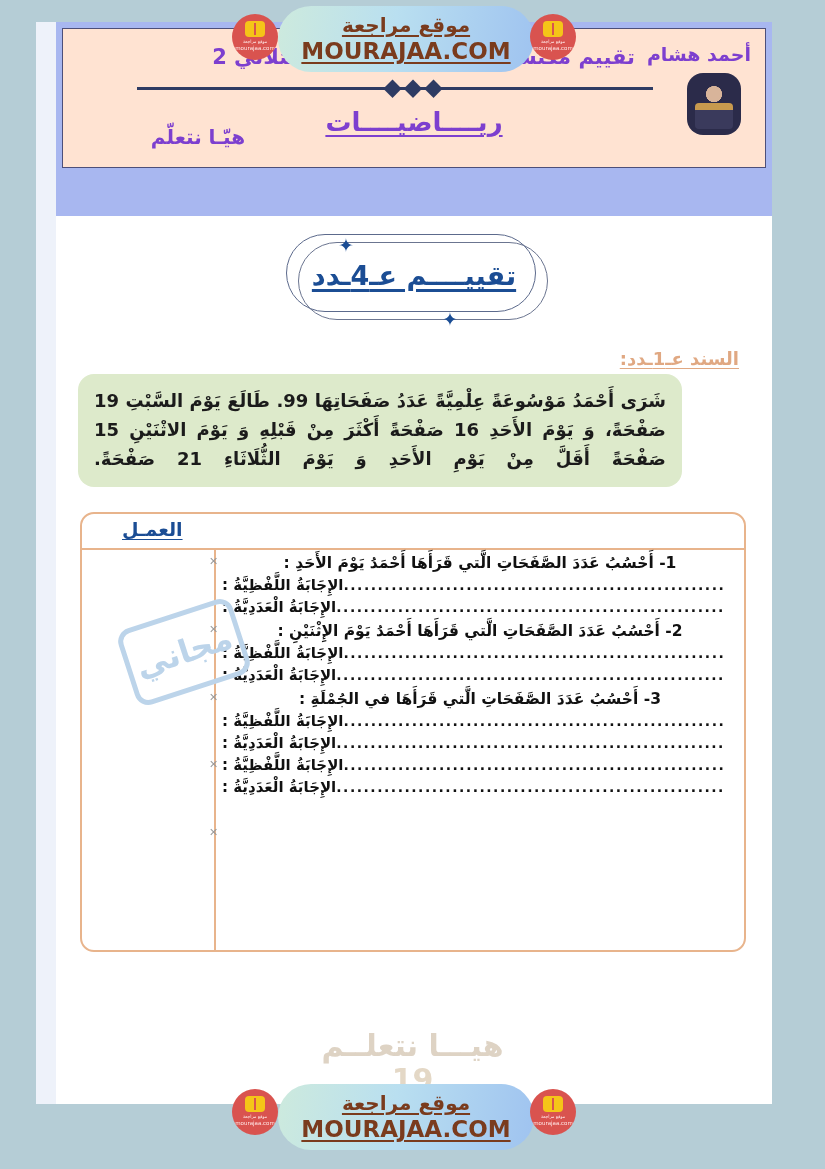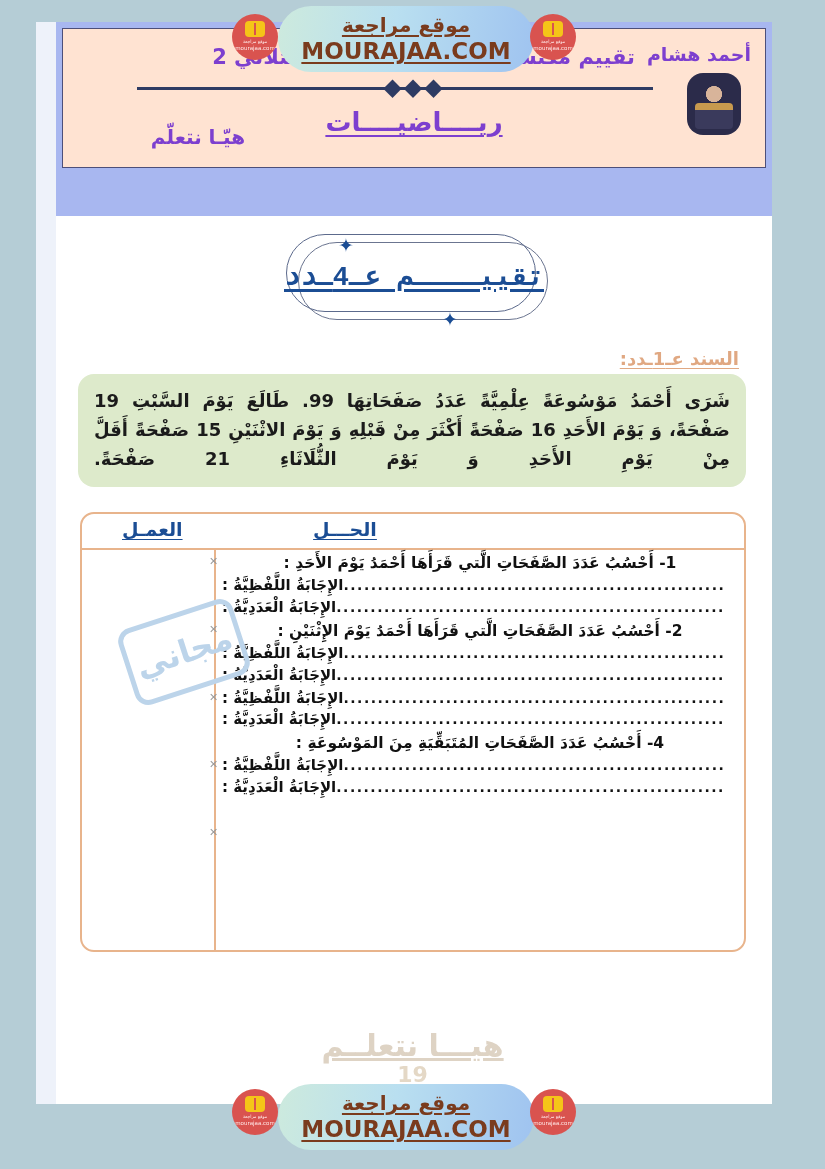--- a/index.html
+++ b/index.html
@@ -172,21 +172,20 @@
     right: 0;
     top: 32px;
     text-align: center;
     font-size: 27px;
     font-weight: bold;
     color: #1b4d94;
     text-decoration: underline;
     text-underline-offset: 4px;
     text-decoration-thickness: 3px;
     letter-spacing: -1px;
-    font-family: Liberation Mono, monospace;
   }
   .sparkle {
     position: absolute;
     color: #1b4d94;
     font-size: 19px;
     line-height: 19px;
   }
   .sparkle.s1 { left: 282px; top: 8px; }
   .sparkle.s2 { left: 386px; top: 82px; }
 
@@ -201,21 +200,21 @@
     text-decoration: underline;
     text-underline-offset: 3px;
     white-space: nowrap;
   }
 
   
   #problem-box {
     position: absolute;
     left: 78px;
     top: 374px;
-    width: 668px;
+    width: 604px;
     box-sizing: border-box;
     padding: 12px 16px 14px 16px;
     background: #ddeacb;
     border-radius: 16px;
     font-size: 18px;
     font-weight: bold;
     line-height: 1.62;
     color: #1b1b1b;
     text-align: justify;
     text-align-last: justify;
@@ -355,29 +354,28 @@
     position: absolute;
     left: 0;
     right: 0;
     top: 1028px;
     text-align: center;
     font-size: 30px;
     font-weight: bold;
     color: #ded3c4;
     letter-spacing: 3px;
     z-index: 1;
-    text-decoration: underline;
   }
   #faded-num {
     position: absolute;
     left: 0;
     right: 0;
     top: 1062px;
     text-align: center;
-    font-size: 22px;
+    font-size: 30px;
     font-weight: bold;
     color: #e4d8c6;
     z-index: 1;
   }
 
   
   .wm-bar {
     position: absolute;
     width: 256px;
     height: 66px;
@@ -477,21 +475,20 @@
   <div class="sparkle s2">✦</div>
   <div class="pill-text">تقييــــم عـ4ـدد</div>
 </div>
 
 <div id="support-label">السند عـ1ـدد:</div>
 <div id="problem-box">شَرَى أَحْمَدُ مَوْسُوعَةً عِلْمِيَّةً عَدَدُ صَفَحَاتِهَا 99. طَالَعَ يَوْمَ السَّبْتِ 19 صَفْحَةً، وَ يَوْمَ الأَحَدِ 16 صَفْحَةً أَكْثَرَ مِنْ قَبْلِهِ وَ يَوْمَ الاثْنَيْنِ 15 صَفْحَةً أَقَلَّ مِنْ يَوْمِ الأَحَدِ وَ يَوْمَ الثُّلَاثَاءِ 21 صَفْحَةً.</div>
 
 <div id="table">
 
   <div id="table-head">
-    <div class="th th-solution">الحـــل</div>
     <div class="th th-work">العمـل</div>
   </div>
 
   <div id="table-body">
     <div id="col-divider"></div>
     <div id="free-stamp">
       <div class="stamp-box"></div>
       <div class="stamp-text">مجاني</div>
     </div>
     <div id="q-list">
@@ -511,31 +508,31 @@
           <div class="ans-row">
             <span class="ans-label">الإِجَابَةُ اللَّفْظِيَّةُ :</span>
             <span class="ans-dots">..........................................................</span>
           </div>
           <div class="ans-row">
             <span class="ans-label">الإِجَابَةُ الْعَدَدِيَّةُ :</span>
             <span class="ans-dots">..........................................................</span>
           </div>
         </div>
         <div class="q-block">
+          <div class="q-text">3- أَحْسُبُ عَدَدَ الصَّفَحَاتِ الَّتي قَرَأَهَا في الجُمْلَةِ :</div>
           <div class="ans-row">
             <span class="ans-label">الإِجَابَةُ اللَّفْظِيَّةُ :</span>
             <span class="ans-dots">..........................................................</span>
           </div>
           <div class="ans-row">
             <span class="ans-label">الإِجَابَةُ الْعَدَدِيَّةُ :</span>
             <span class="ans-dots">..........................................................</span>
           </div>
         </div>
         <div class="q-block">
-          <div class="q-text">4- أَحْسُبُ عَدَدَ الصَّفَحَاتِ المُتَبَقِّيَةِ مِنَ المَوْسُوعَةِ :</div>
           <div class="ans-row">
             <span class="ans-label">الإِجَابَةُ اللَّفْظِيَّةُ :</span>
             <span class="ans-dots">..........................................................</span>
           </div>
           <div class="ans-row">
             <span class="ans-label">الإِجَابَةُ الْعَدَدِيَّةُ :</span>
             <span class="ans-dots">..........................................................</span>
           </div>
         </div>
       </div>

